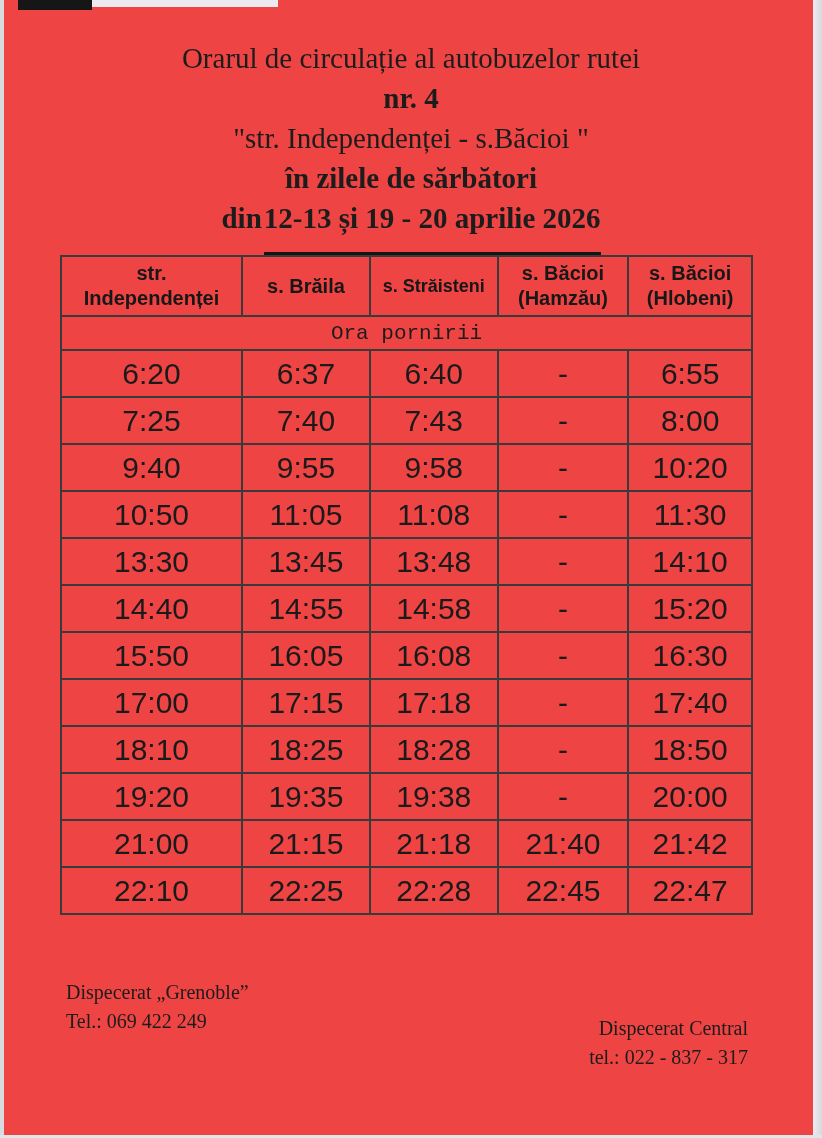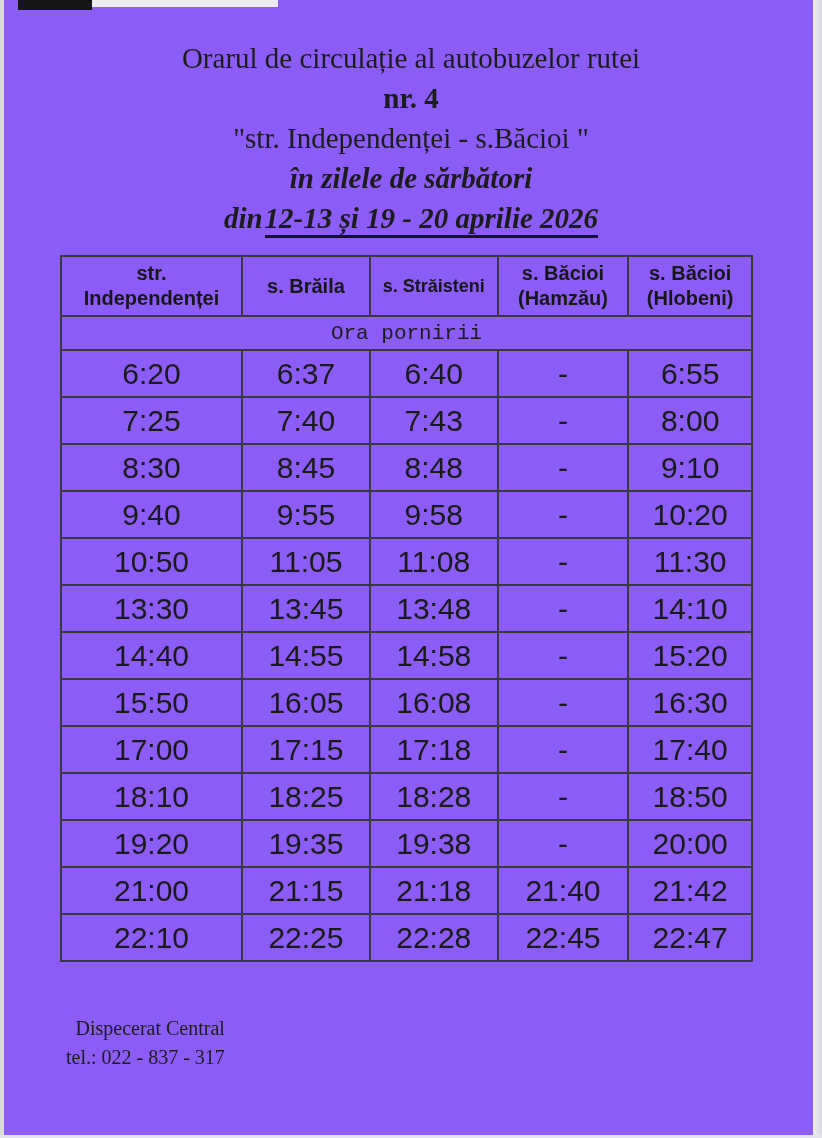--- a/index.html
+++ b/index.html
@@ -7,21 +7,21 @@
   body {
     width: 822px; height: 1138px;
     background: #f4f4f6;
     font-family: "Liberation Serif", serif;
     color: #1c1c1c;
     overflow: hidden;
   }
   .page {
     position: relative;
     width: 822px; height: 1138px;
-    background: #8b5cf6;
+    background: #ef4444;
   }
   
   .edge-left {
     position: absolute; left: 0; top: 0; width: 4px; height: 100%;
     background: #d9d9e0; 
   }
   .edge-right {
     position: absolute; right: 0; top: 0; width: 9px; height: 100%;
     background: linear-gradient(to right, #ececf1, #d8d8e0);
   }
@@ -39,24 +39,24 @@
   }
 
   
   .title-block {
     position: absolute; top: 38px; left: 30px; width: 762px;
     text-align: center;
   }
   .title-line { font-size: 29px; line-height: 40px; white-space: nowrap; }
   .t-regular { font-weight: normal; }
   .t-bold { font-weight: bold; }
-  .t-bold-italic { font-weight: bold; font-style: italic; }
+  .t-bold-italic { font-weight: bold; }
   .underlined {
     border-bottom: 3px solid #141414;
-    padding-bottom: 1px;
+    padding-bottom: 18px;
   }
   .prefix-gap { margin-right: 2px; text-align: center; }
 
   
   table.schedule {
     position: absolute; left: 60px; top: 255px; width: 693px;
     border-collapse: collapse;
     table-layout: fixed;
   }
   table.schedule th, table.schedule td {
@@ -150,27 +150,20 @@
           <td>6:55</td>
         </tr>
         <tr>
           <td>7:25</td>
           <td>7:40</td>
           <td>7:43</td>
           <td>-</td>
           <td>8:00</td>
         </tr>
         <tr>
-          <td>8:30</td>
-          <td>8:45</td>
-          <td>8:48</td>
-          <td>-</td>
-          <td>9:10</td>
-        </tr>
-        <tr>
           <td>9:40</td>
           <td>9:55</td>
           <td>9:58</td>
           <td>-</td>
           <td>10:20</td>
         </tr>
         <tr>
           <td>10:50</td>
           <td>11:05</td>
           <td>11:08</td>
@@ -230,19 +223,23 @@
           <td>22:10</td>
           <td>22:25</td>
           <td>22:28</td>
           <td>22:45</td>
           <td>22:47</td>
         </tr>
       </tbody>
   </table>
 
   <div class="footer">
+    <div class="left-col">
+      <div>Dispecerat „Grenoble”</div>
+      <div>Tel.: 069 422 249</div>
+    </div>
     <div class="right-col">
       <div>Dispecerat Central</div>
       <div>tel.: 022 - 837 - 317</div>
     </div>
   </div>
 
 </div>
 
 </body></html>

